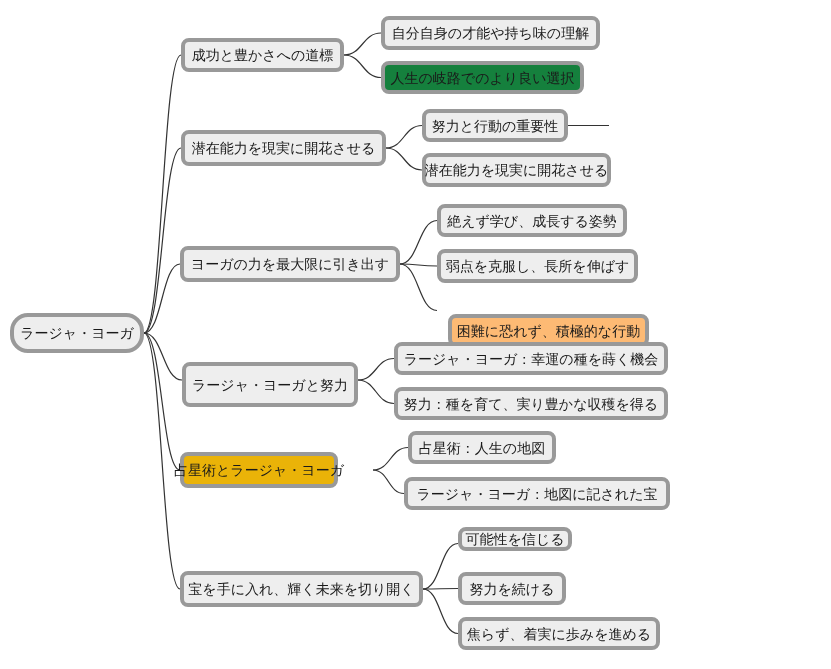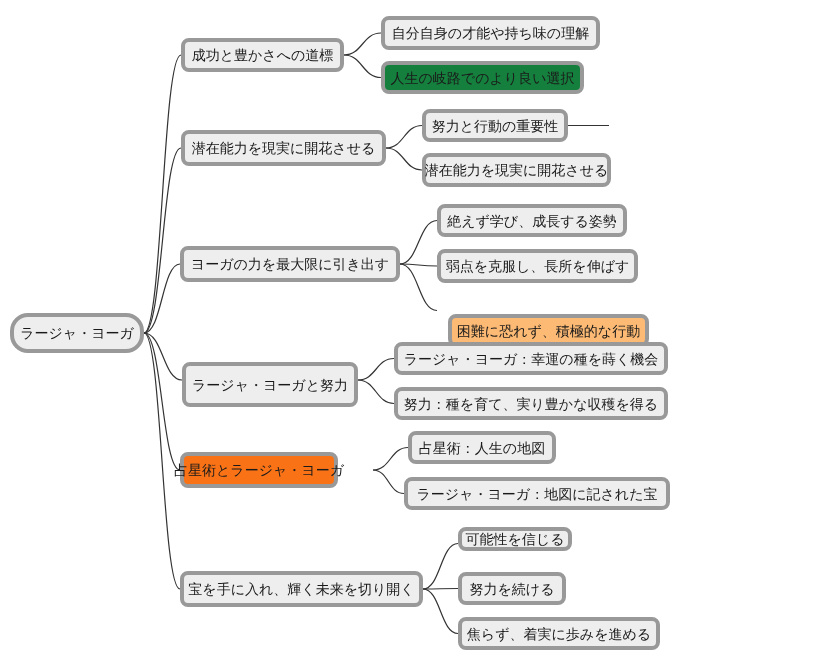--- a/index.html
+++ b/index.html
@@ -75,20 +75,20 @@
     <div class="node" style="left: 181px; top: 130px; width: 205px; height: 36px; background: rgb(238, 238, 238); border-color: rgb(153, 153, 153); color: rgb(26, 26, 26);">潜在能力を現実に開花させる</div>
     <div class="node" style="left: 422px; top: 109px; width: 146px; height: 33px; background: rgb(238, 238, 238); border-color: rgb(153, 153, 153); color: rgb(26, 26, 26);">努力と行動の重要性</div>
     <div class="node" style="left: 422px; top: 153px; width: 189px; height: 34px; background: rgb(238, 238, 238); border-color: rgb(153, 153, 153); color: rgb(26, 26, 26);">潜在能力を現実に開花させる</div>
     <div class="node" style="left: 180px; top: 246px; width: 220px; height: 36px; background: rgb(238, 238, 238); border-color: rgb(153, 153, 153); color: rgb(26, 26, 26);">ヨーガの力を最大限に引き出す</div>
     <div class="node" style="left: 437px; top: 204px; width: 190px; height: 33px; background: rgb(238, 238, 238); border-color: rgb(153, 153, 153); color: rgb(26, 26, 26);">絶えず学び、成長する姿勢</div>
     <div class="node" style="left: 437px; top: 249px; width: 201px; height: 34px; background: rgb(238, 238, 238); border-color: rgb(153, 153, 153); color: rgb(26, 26, 26);">弱点を克服し、長所を伸ばす</div>
     <div class="node" style="left: 448px; top: 294px; width: 201px; height: 33px; background: #fdba74; border-color: rgb(153, 153, 153); color: rgb(26, 26, 26); margin-top: 20px;">困難に恐れず、積極的な行動</div>
     <div class="node" style="left: 182px; top: 362px; width: 176px; height: 45px; background: rgb(238, 238, 238); border-color: rgb(153, 153, 153); color: rgb(26, 26, 26);">ラージャ・ヨーガと努力</div>
     <div class="node" style="left: 394px; top: 342px; width: 274px; height: 33px; background: rgb(238, 238, 238); border-color: rgb(153, 153, 153); color: rgb(26, 26, 26);">ラージャ・ヨーガ：幸運の種を蒔く機会</div>
     <div class="node" style="left: 394px; top: 387px; width: 274px; height: 33px; background: rgb(238, 238, 238); border-color: rgb(153, 153, 153); color: rgb(26, 26, 26);">努力：種を育て、実り豊かな収穫を得る</div>
-    <div class="node" style="left: 180px; top: 452px; width: 158px; height: 36px; background: #f97316; border-color: rgb(153, 153, 153); color: rgb(26, 26, 26);">占星術とラージャ・ヨーガ</div>
+    <div class="node" style="left: 180px; top: 452px; width: 158px; height: 36px; background: #eab308; border-color: rgb(153, 153, 153); color: rgb(26, 26, 26);">占星術とラージャ・ヨーガ</div>
     <div class="node" style="left: 408px; top: 431px; width: 148px; height: 33px; background: rgb(238, 238, 238); border-color: rgb(153, 153, 153); color: rgb(26, 26, 26);">占星術：人生の地図</div>
     <div class="node" style="left: 404px; top: 477px; width: 266px; height: 33px; background: rgb(238, 238, 238); border-color: rgb(153, 153, 153); color: rgb(26, 26, 26);">ラージャ・ヨーガ：地図に記された宝</div>
     <div class="node" style="left: 180px; top: 571px; width: 243px; height: 36px; background: rgb(238, 238, 238); border-color: rgb(153, 153, 153); color: rgb(26, 26, 26);">宝を手に入れ、輝く未来を切り開く</div>
     <div class="node" style="left: 458px; top: 527px; width: 114px; height: 24px; background: rgb(238, 238, 238); border-color: rgb(153, 153, 153); color: rgb(26, 26, 26);">可能性を信じる</div>
     <div class="node" style="left: 458px; top: 572px; width: 108px; height: 33px; background: rgb(238, 238, 238); border-color: rgb(153, 153, 153); color: rgb(26, 26, 26);">努力を続ける</div>
     <div class="node" style="left: 458px; top: 617px; width: 202px; height: 33px; background: rgb(238, 238, 238); border-color: rgb(153, 153, 153); color: rgb(26, 26, 26);">焦らず、着実に歩みを進める</div>
   </div>
 
 </body></html>

